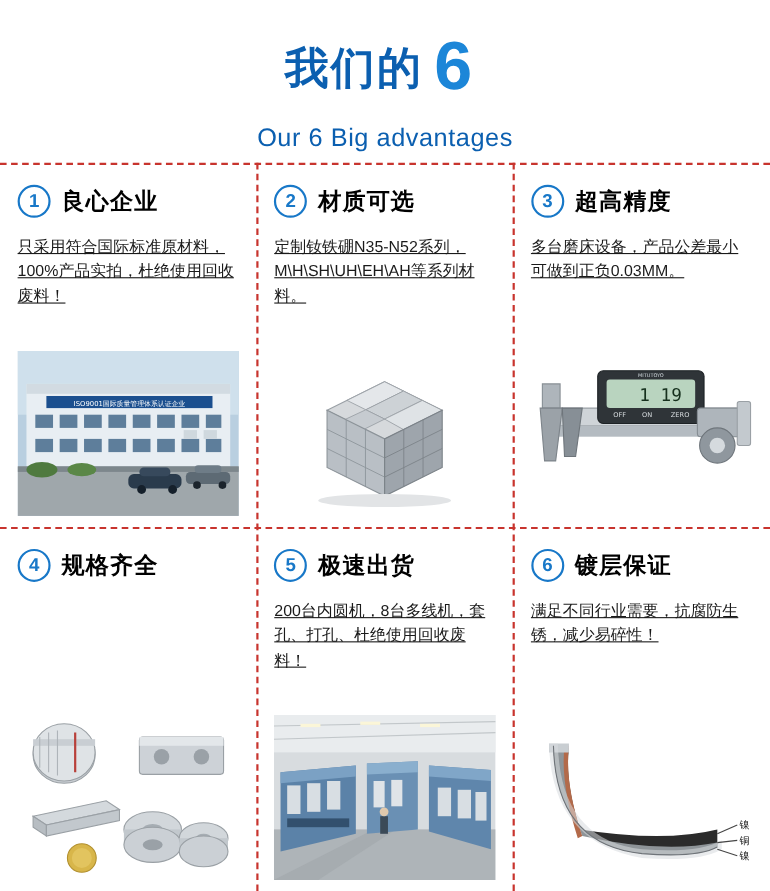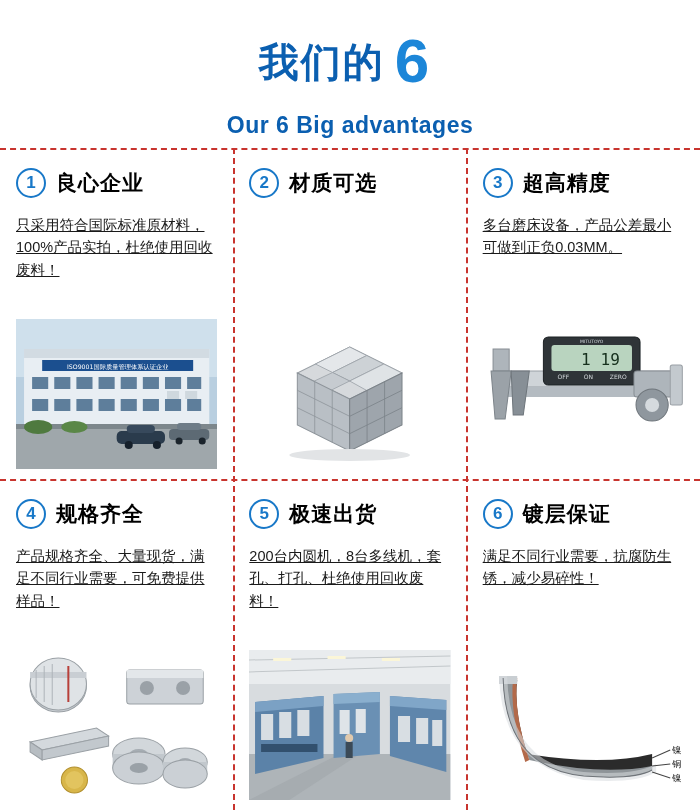--- a/index.html
+++ b/index.html
@@ -46,21 +46,21 @@
     color: #1c86d8;
     font-weight: bold;
     padding: 0 10px;
     line-height: 1;
     position: relative;
     top: 6px;
   }
   .title-en {
     margin-top: 26px;
     font-size: 23px;
-    font-weight: bold;
+    font-weight: normal;
     color: #0b5fb0;
     letter-spacing: 0.5px;
   }
 
   
   .grid {
     position: relative;
     width: 700px;
     height: 662px;
     box-sizing: border-box;
@@ -219,20 +219,21 @@
           </g>
         </svg>
       </div>
     </div>
 
     <div class="cell">
       <div class="cell-head">
         <div class="badge">2</div>
         <div class="cell-title">材质可选</div>
       </div>
+      <div class="cell-desc">定制钕铁硼N35-N52系列，M\H\SH\UH\EH\AH等系列材料。</div>
       <div class="cell-img">
         <svg class="ill" viewBox="0 0 200 150" preserveAspectRatio="none">
           <rect x="0" y="0" width="200" height="150" fill="#ffffff"></rect>
 
           <g transform="translate(100,80)">
 
             <g>
               <polygon points="0,-52 52,-26 0,0 -52,-26" fill="#d6d9dc" stroke="#9aa0a6" stroke-width="1"></polygon>
               <polygon points="0,-52 17,-43.5 -17,-26.5 -34,-35" fill="#e4e7ea" stroke="#9aa0a6" stroke-width="0.8"></polygon>
               <polygon points="17,-43.5 34,-35 0,-18 -17,-26.5" fill="#cdd2d6" stroke="#9aa0a6" stroke-width="0.8"></polygon>
@@ -292,21 +293,20 @@
           <rect x="186" y="46" width="12" height="40" rx="2" fill="#c3c9ce" stroke="#9aa0a5"></rect>
         </svg>
       </div>
     </div>
 
     <div class="cell">
       <div class="cell-head">
         <div class="badge">4</div>
         <div class="cell-title">规格齐全</div>
       </div>
-      <div class="cell-desc">产品规格齐全、大量现货，满足不同行业需要，可免费提供样品！</div>
       <div class="cell-img">
         <svg class="ill" viewBox="0 0 200 150" preserveAspectRatio="none">
           <rect x="0" y="0" width="200" height="150" fill="#ffffff"></rect>
 
           <g>
             <ellipse cx="42" cy="36" rx="28" ry="26" fill="#c9ced3" stroke="#9aa0a5"></ellipse>
             <ellipse cx="42" cy="34" rx="28" ry="26" fill="#dfe3e6" stroke="#9aa0a5"></ellipse>
             <rect x="14" y="22" width="56" height="6" fill="#c9ced3"></rect>
             <g stroke="#aeb4b9" stroke-width="1">
               <line x1="20" y1="20" x2="20" y2="48"></line>

